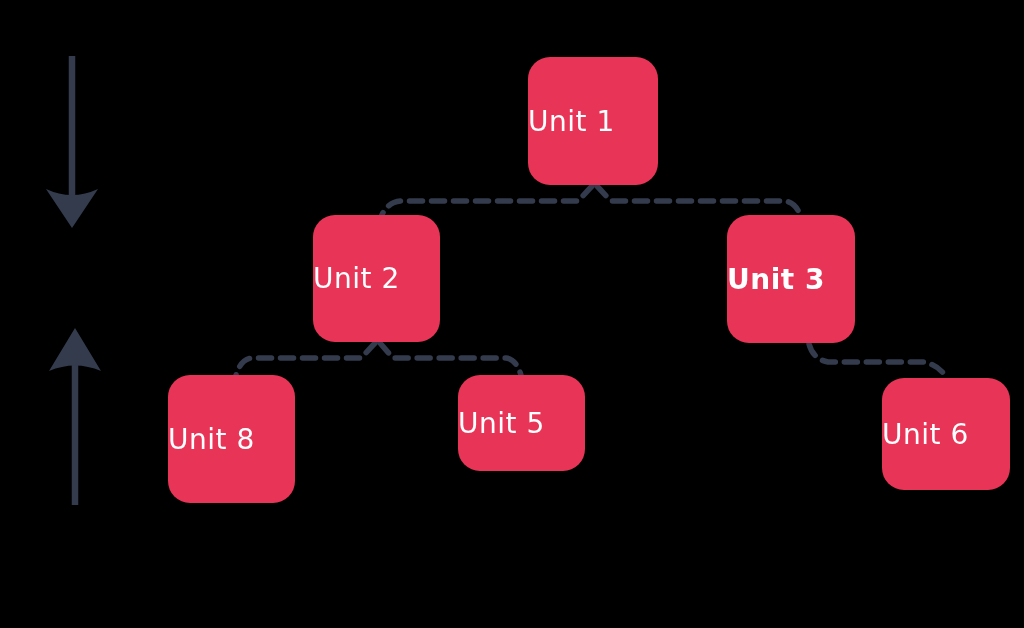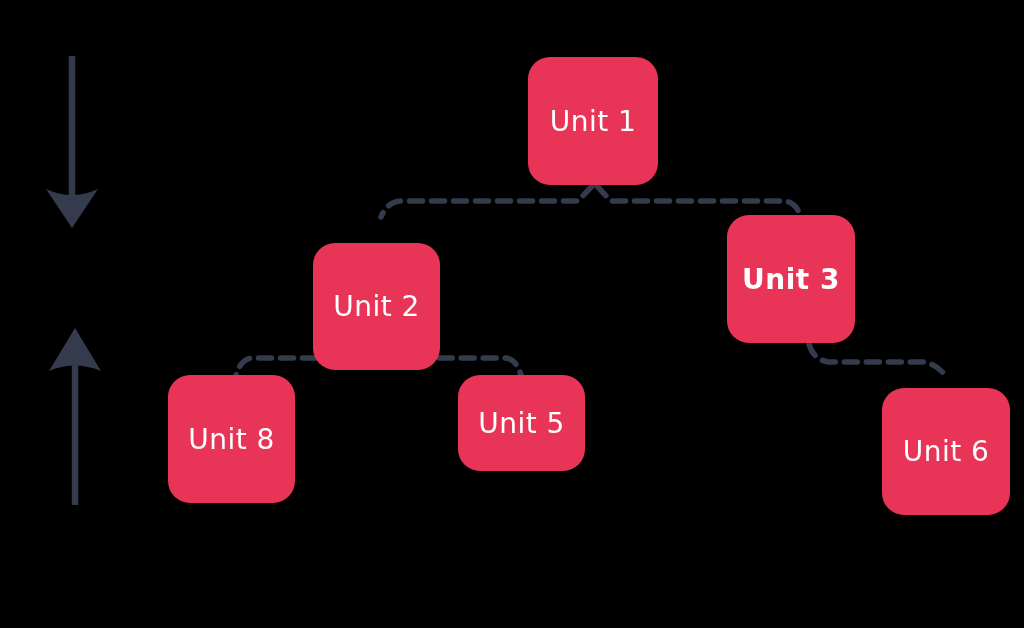--- a/index.html
+++ b/index.html
@@ -21,32 +21,31 @@
     top: 0;
     width: 1024px;
     height: 628px;
   }
   .node {
     position: absolute;
     background: #e83457;
     border-radius: 22px;
     display: flex;
     align-items: center;
-    justify-content: center;
     color: #ffffff;
     font-size: 28px;
     letter-spacing: 0.5px;
     box-sizing: border-box;
   }
   .node-1 { left: 528px; top:  57px; width: 130px; height: 128px; }
-  .node-2 { left: 313px; top: 215px; width: 127px; height: 127px; margin-top: 28px; }
+  .node-2 { left: 313px; top: 215px; width: 127px; height: 127px; }
   .node-3 { left: 727px; top: 215px; width: 128px; height: 128px; font-weight: bold; }
   .node-4 { left: 168px; top: 375px; width: 127px; height: 128px; }
   .node-5 { left: 458px; top: 375px; width: 127px; height: 96px; }
-  .node-6 { left: 882px; top: 388px; width: 128px; height: 127px; }
+  .node-6 { left: 882px; top: 378px; width: 128px; height: 112px; }
   .edge {
     fill: none;
     stroke-width: 5.5;
     stroke-linecap: round;
     stroke-dasharray: 13 9;
   }
   .arrow-stem {
     fill: none;
     stroke-width: 6.5;
   }

